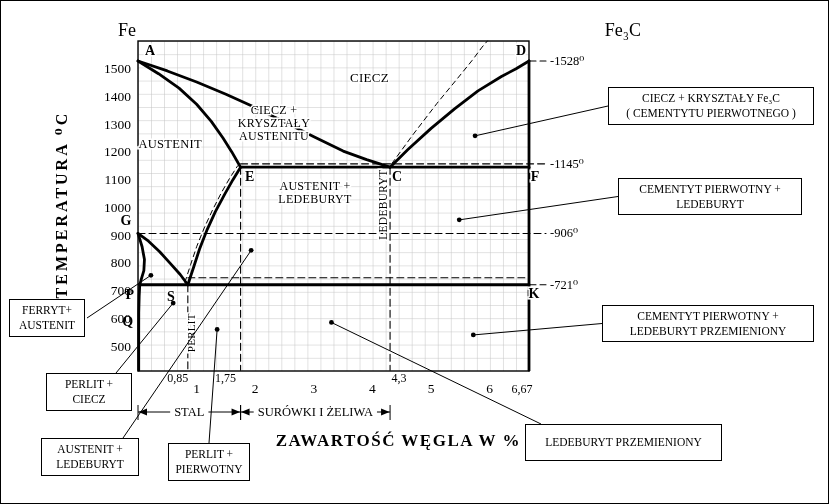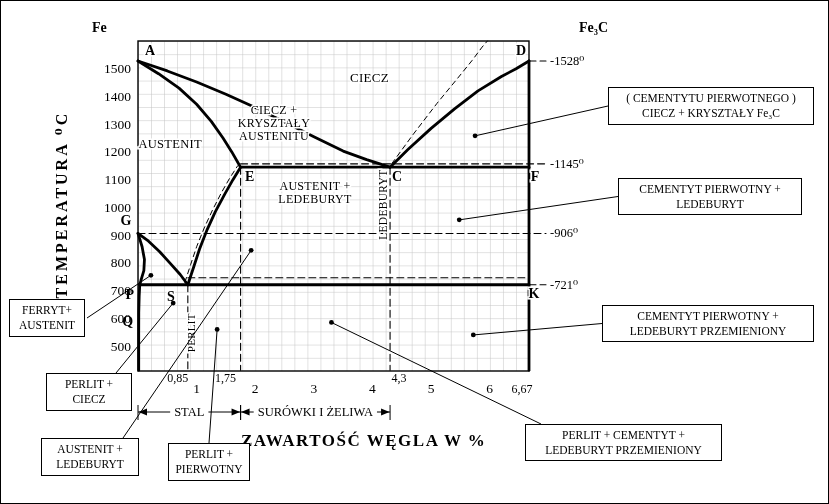--- a/index.html
+++ b/index.html
@@ -2,26 +2,26 @@
 <html><head>
 <meta charset="utf-8">
 <style>
   *{margin:0;padding:0;box-sizing:border-box;}
   body{background:#fff;}
   #figure{position:relative;width:829px;height:504px;background:#fff;border:1px solid #000;
           font-family:"Liberation Serif","DejaVu Serif",serif;color:#000;overflow:hidden;}
   #diagram-svg{position:absolute;left:0;top:0;}
   #diagram-svg text{font-family:"Liberation Serif","DejaVu Serif",serif;fill:#000;}
   .halo{paint-order:stroke;stroke:#fff;stroke-width:3px;}
-  .corner-label{position:absolute;font-weight:bold;font-size:14px;text-align:left;}
+  .corner-label{position:absolute;font-weight:normal;font-size:18px;text-align:right;}
   #fe-label{left:91px;top:19px;width:44px;}
   #fe3c-label{left:578px;top:19px;width:62px;}
   #y-title{position:absolute;left:-62px;top:194px;width:244px;text-align:center;
            transform:rotate(-90deg);font-weight:bold;font-size:16px;letter-spacing:3px;}
-  #x-title{position:absolute;left:240px;top:430px;width:280px;text-align:left;
+  #x-title{position:absolute;left:240px;top:430px;width:280px;text-align:right;
            font-weight:bold;font-size:17px;letter-spacing:1.5px;}
   #callouts{position:absolute;left:0;top:0;width:829px;height:504px;}
   .callout{position:absolute;border:1px solid #000;background:#fff;display:flex;
            flex-direction:column;align-items:center;justify-content:center;
            text-align:center;font-size:11.5px;line-height:1.3;}
 </style>
 </head>
 <body>
 
 <div id="figure">
@@ -128,33 +128,32 @@
       <circle cx="250.13793103448276" cy="249.36974789915965" r="2.4" fill="#000000"></circle>
       <line x1="208" y1="442" x2="216.13793103448276" y2="328.4033613445378" stroke="#000000" stroke-width="1"></line>
       <circle cx="216.13793103448276" cy="328.4033613445378" r="2.4" fill="#000000"></circle>
     </svg>
   <div class="corner-label" id="fe-label">Fe</div>
   <div class="corner-label" id="fe3c-label">Fe₃C</div>
   <div id="y-title">TEMPERATURA ⁰C</div>
   <div id="x-title">ZAWARTOŚĆ WĘGLA W %</div>
   <div id="callouts">
       <div class="callout" style="left: 607px; top: 86px; width: 206px; height: 38px;">
+        <div>CIECZ + KRYSZTAŁY Fe₃C</div>
         <div>( CEMENTYTU  PIERWOTNEGO )</div>
-        <div>CIECZ + KRYSZTAŁY Fe₃C</div>
       </div>
       <div class="callout" style="left: 617px; top: 177px; width: 184px; height: 37px;">
         <div>CEMENTYT PIERWOTNY +</div>
         <div>LEDEBURYT</div>
       </div>
       <div class="callout" style="left: 601px; top: 304px; width: 212px; height: 37px;">
         <div>CEMENTYT PIERWOTNY +</div>
         <div>LEDEBURYT PRZEMIENIONY</div>
       </div>
       <div class="callout" style="left: 524px; top: 423px; width: 197px; height: 37px;">
-        <div>PERLIT + CEMENTYT +</div>
         <div>LEDEBURYT PRZEMIENIONY</div>
       </div>
       <div class="callout" style="left: 8px; top: 298px; width: 76px; height: 38px;">
         <div>FERRYT+</div>
         <div>AUSTENIT</div>
       </div>
       <div class="callout" style="left: 45px; top: 372px; width: 86px; height: 38px;">
         <div>PERLIT +</div>
         <div>CIECZ</div>
       </div>

